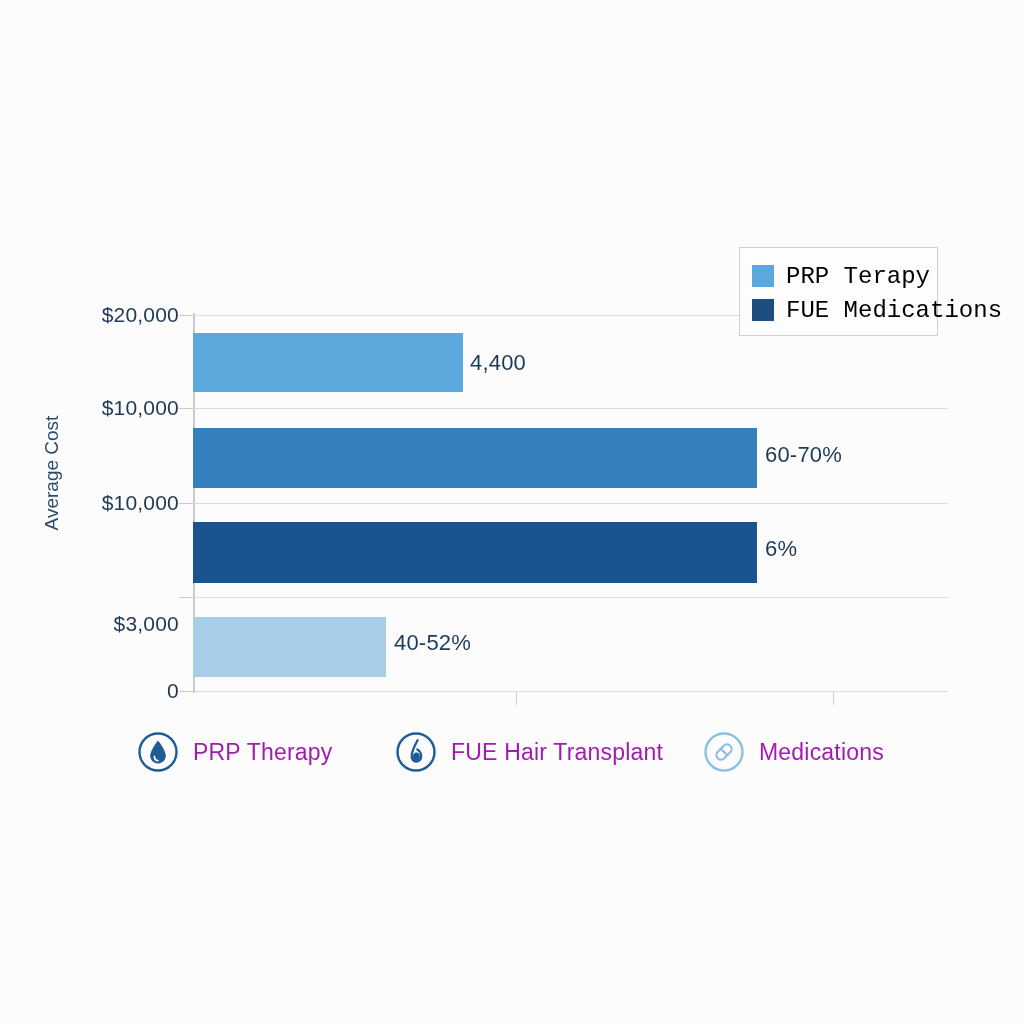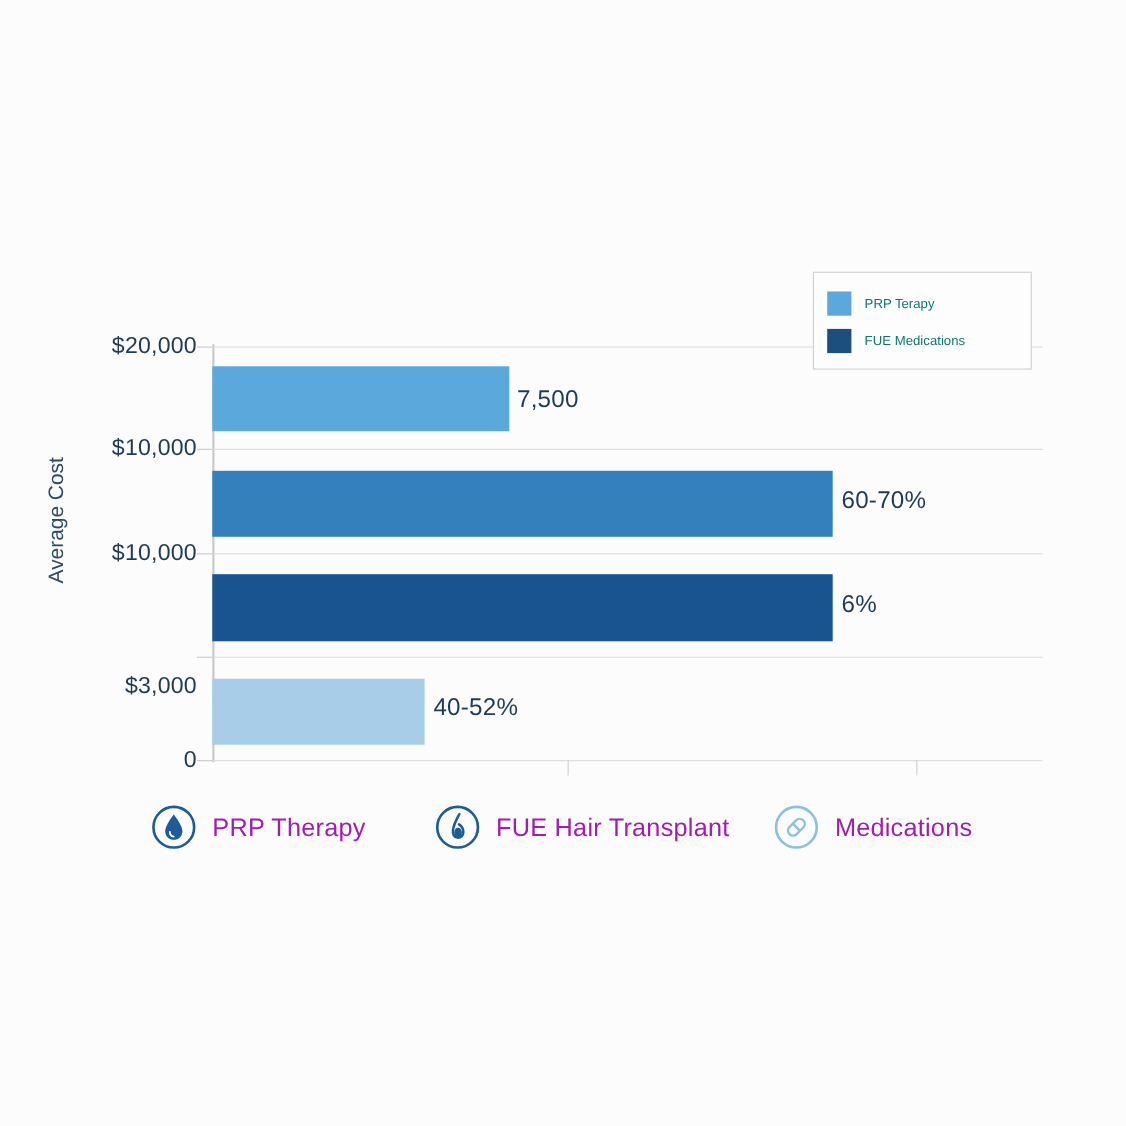--- a/index.html
+++ b/index.html
@@ -137,24 +137,24 @@
   }
 
   .legend-swatch {
     width: 22px;
     height: 22px;
     flex: 0 0 22px;
     margin-right: 12px;
   }
 
   .legend-label {
-    font-size: 12px;
-    color: #0f766e;
-    white-space: nowrap;
-    font-family: Liberation Sans, sans-serif;
+    font-size: 24px;
+    color: #000000;
+    white-space: nowrap;
+    font-family: Liberation Mono, monospace;
   }
 
   
   #category-row {
     position: absolute;
     left: 120px;
     top: 723px;
     width: 830px;
     height: 60px;
   }
@@ -218,21 +218,21 @@
     <div class="bar" style="top:18px; height:59px; width:270px; background:#5ba8dc;"></div>
 
     <div class="bar" style="top:113px; height:60px; width:564px; background:#3380bc;"></div>
 
     <div class="bar" style="top:207px; height:61px; width:564px; background:#1a5490;"></div>
 
     <div class="bar" style="top:302px; height:60px; width:193px; background:#a8cde8;"></div>
 
   </div>
 
-  <div class="bar-value-label" style="left:470px; top:350px;">7,500</div>
+  <div class="bar-value-label" style="left:470px; top:350px;">4,400</div>
 
   <div class="bar-value-label" style="left:765px; top:442px;">60-70%</div>
 
   <div class="bar-value-label" style="left:765px; top:536px;">6%</div>
 
   <div class="bar-value-label" style="left:394px; top:630px;">40-52%</div>
 
   <div id="legend">
 
     <div class="legend-row">

